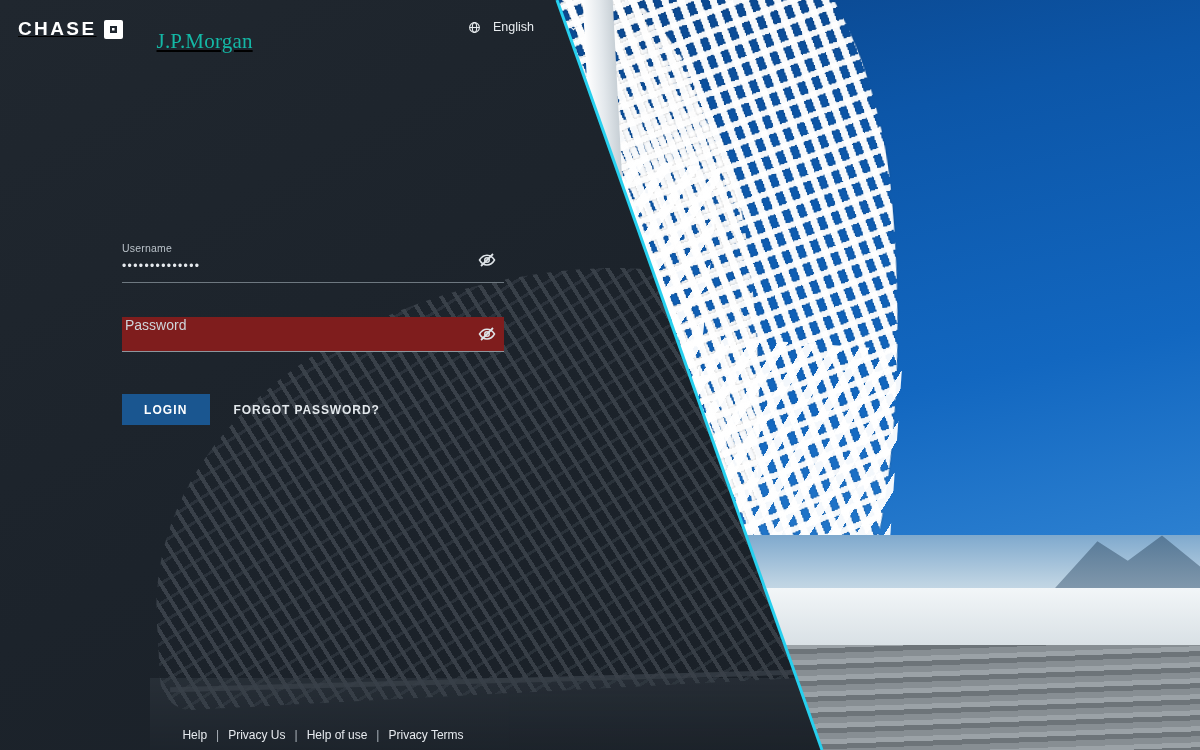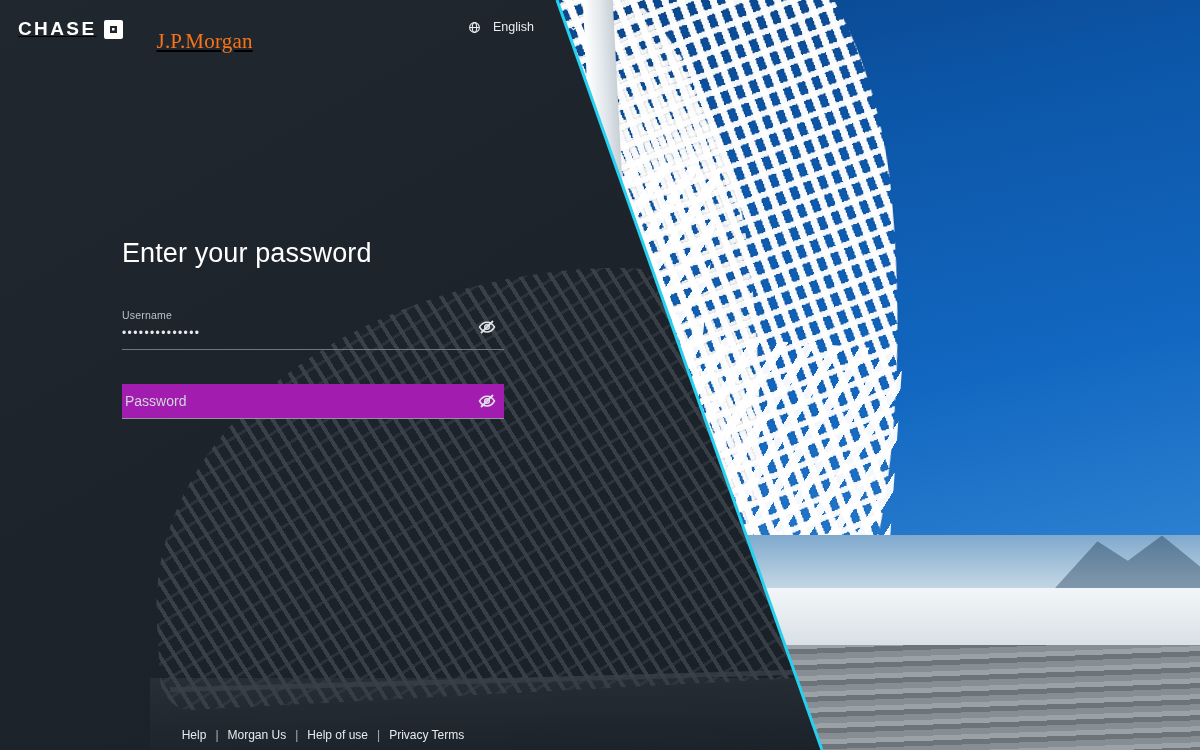--- a/index.html
+++ b/index.html
@@ -145,21 +145,21 @@
     transform:rotate(0deg);
   }
   .chase-mark::after{
     content:""; position:absolute; left:50%; top:50%;
     width:7px; height:7px; margin:-3.5px 0 0 -3.5px;
     background:#1e252e;
     clip-path:polygon(0 0,100% 0,100% 35%,35% 35%,35% 100%,0 100%);
     transform:rotate(180deg);
   }
   #jpm-logo{
-    margin-left:34px; color:#f97316;
+    margin-left:34px; color:#14b8a6;
     font-family:"Liberation Serif", serif;
     font-size:21px; letter-spacing:.2px;margin-top:24px;
   }
   #language-selector{
     position:absolute; left:468px; top:20px;
     display:flex; align-items:center; gap:12px;
     color:#e8ecef; font-size:12.5px;
     cursor:pointer;
   }
   #language-selector .globe{ width:13px; height:13px; display:block; }
@@ -183,22 +183,22 @@
   .fl-value{
     font-size:12px; color:#e6eaee; letter-spacing:1.4px;
     padding-bottom:9px; display:block; min-height:20px;
   }
   .underline{ height:1px; background:#6e7880; width:100%; }
 
   .field-password{
     margin-top:34px;
   }
   .pw-box{
-    background:#a21caf; height:34px; position:relative;
-    display:flex; align-items:center;
+    background:#7f1d1d; height:34px; position:relative;
+    display:flex; align-items:flex-start;
   }
   .pw-placeholder{
     color:#cfd5da; font-size:14px; padding-left:3px;
   }
   .underline-pw{ height:1px; background:#8d969d; width:100%; }
 
   .eye-btn{
     position:absolute; right:8px; top:50%; transform:translateY(-50%);
     width:18px; height:18px; cursor:pointer; background:none; border:none;
     padding:0;
@@ -288,21 +288,20 @@
     <ellipse cx="12" cy="12" rx="4" ry="9"></ellipse>
     <line x1="3" y1="12" x2="21" y2="12"></line>
   </svg>
   <span>English</span>
   <svg class="chev" viewBox="0 0 24 24" fill="none" stroke="#e8ecef" stroke-width="2">
     <polyline points="5,9 12,16 19,9"></polyline>
   </svg>
 </div>
 
 <div id="login-form">
-  <h1 id="page-title">Enter your password</h1>
 
   <div class="field field-username">
     <label class="fl-label">Username</label>
     <span class="fl-value">••••••••••••••</span>
     <div class="underline"></div>
     <button class="eye-btn">
       <svg viewBox="0 0 24 24" fill="none" stroke="#dfe4e8" stroke-width="2">
         <path d="M2 12s3.8-6.5 10-6.5S22 12 22 12s-3.8 6.5-10 6.5S2 12 2 12z"></path>
         <circle cx="12" cy="12" r="3"></circle>
         <line x1="4" y1="20" x2="20" y2="4" stroke-width="2.4"></line>
@@ -317,23 +316,27 @@
         <svg viewBox="0 0 24 24" fill="none" stroke="#dfe4e8" stroke-width="2">
           <path d="M2 12s3.8-6.5 10-6.5S22 12 22 12s-3.8 6.5-10 6.5S2 12 2 12z"></path>
           <circle cx="12" cy="12" r="3"></circle>
           <line x1="4" y1="20" x2="20" y2="4" stroke-width="2.4"></line>
         </svg>
       </button>
     </div>
     <div class="underline-pw"></div>
   </div>
 
+  <div id="actions">
+    <button id="login-button">LOGIN</button>
+    <a id="forgot-password">FORGOT PASSWORD?</a>
+  </div>
 </div>
 
 <div id="footer">
   <a>Help</a>
   <span class="sep">|</span>
-  <a>Morgan Us</a>
+  <a>Privacy Us</a>
   <span class="sep">|</span>
   <a>Help of use</a>
   <span class="sep">|</span>
   <a>Privacy Terms</a>
 </div>
 
 </body></html>

